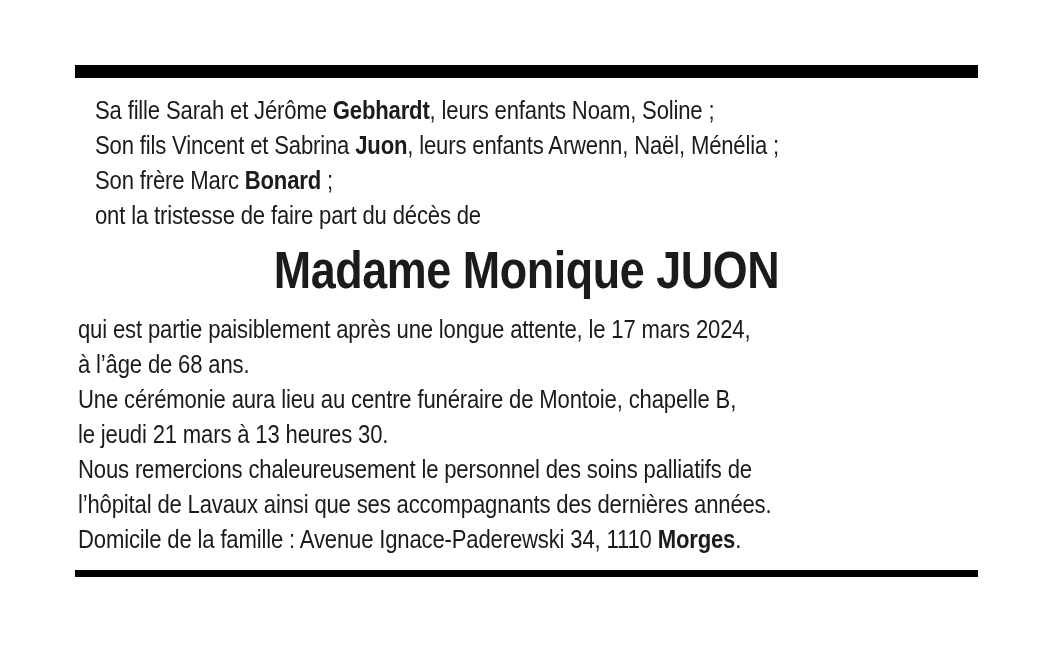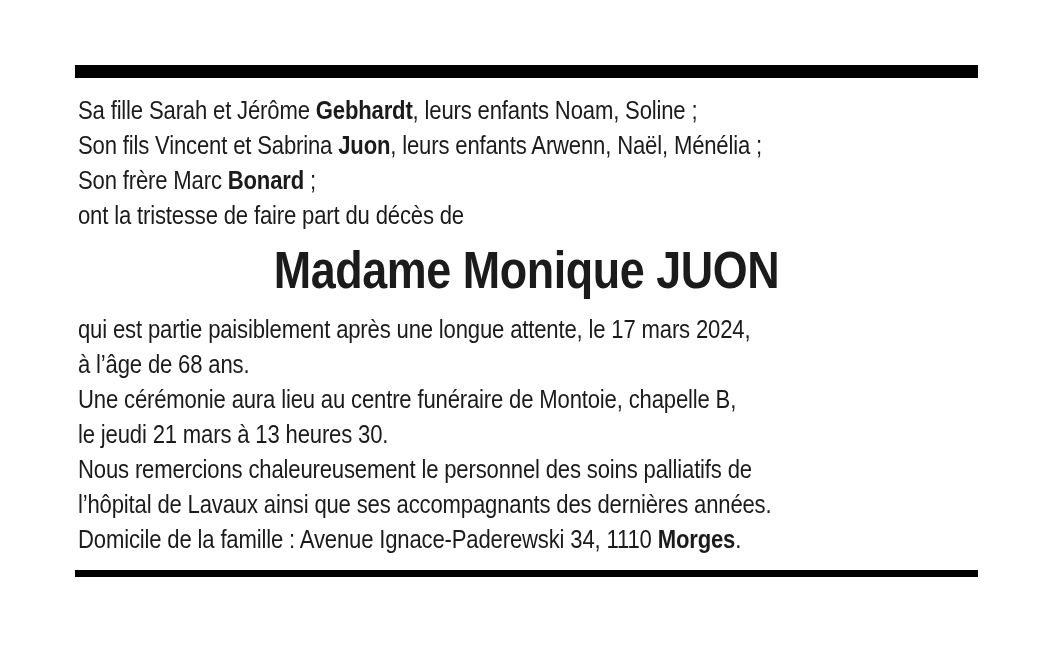--- a/index.html
+++ b/index.html
@@ -20,21 +20,21 @@
     position: absolute;
     left: 75px;
     top: 65px;
     width: 903px;
   }
   .rule {
     background: var(--rule-color, #000000);
   }
   .rule.top { height: 13px; }
   .rule.bottom { height: 7px; margin-top: 13px; }
-  .intro { margin: 15px 0 0 3px; }
+  .intro { margin: 15px 0 0 20px; }
   .body-block { margin: 10px 0 4px 3px; }
   .line {
     font-size: 26px;
     line-height: 35px;
     height: 35px;
     white-space: nowrap;
     transform: scaleX(0.85);
     transform-origin: 0 50%;
     letter-spacing: -0.2px;
   }

